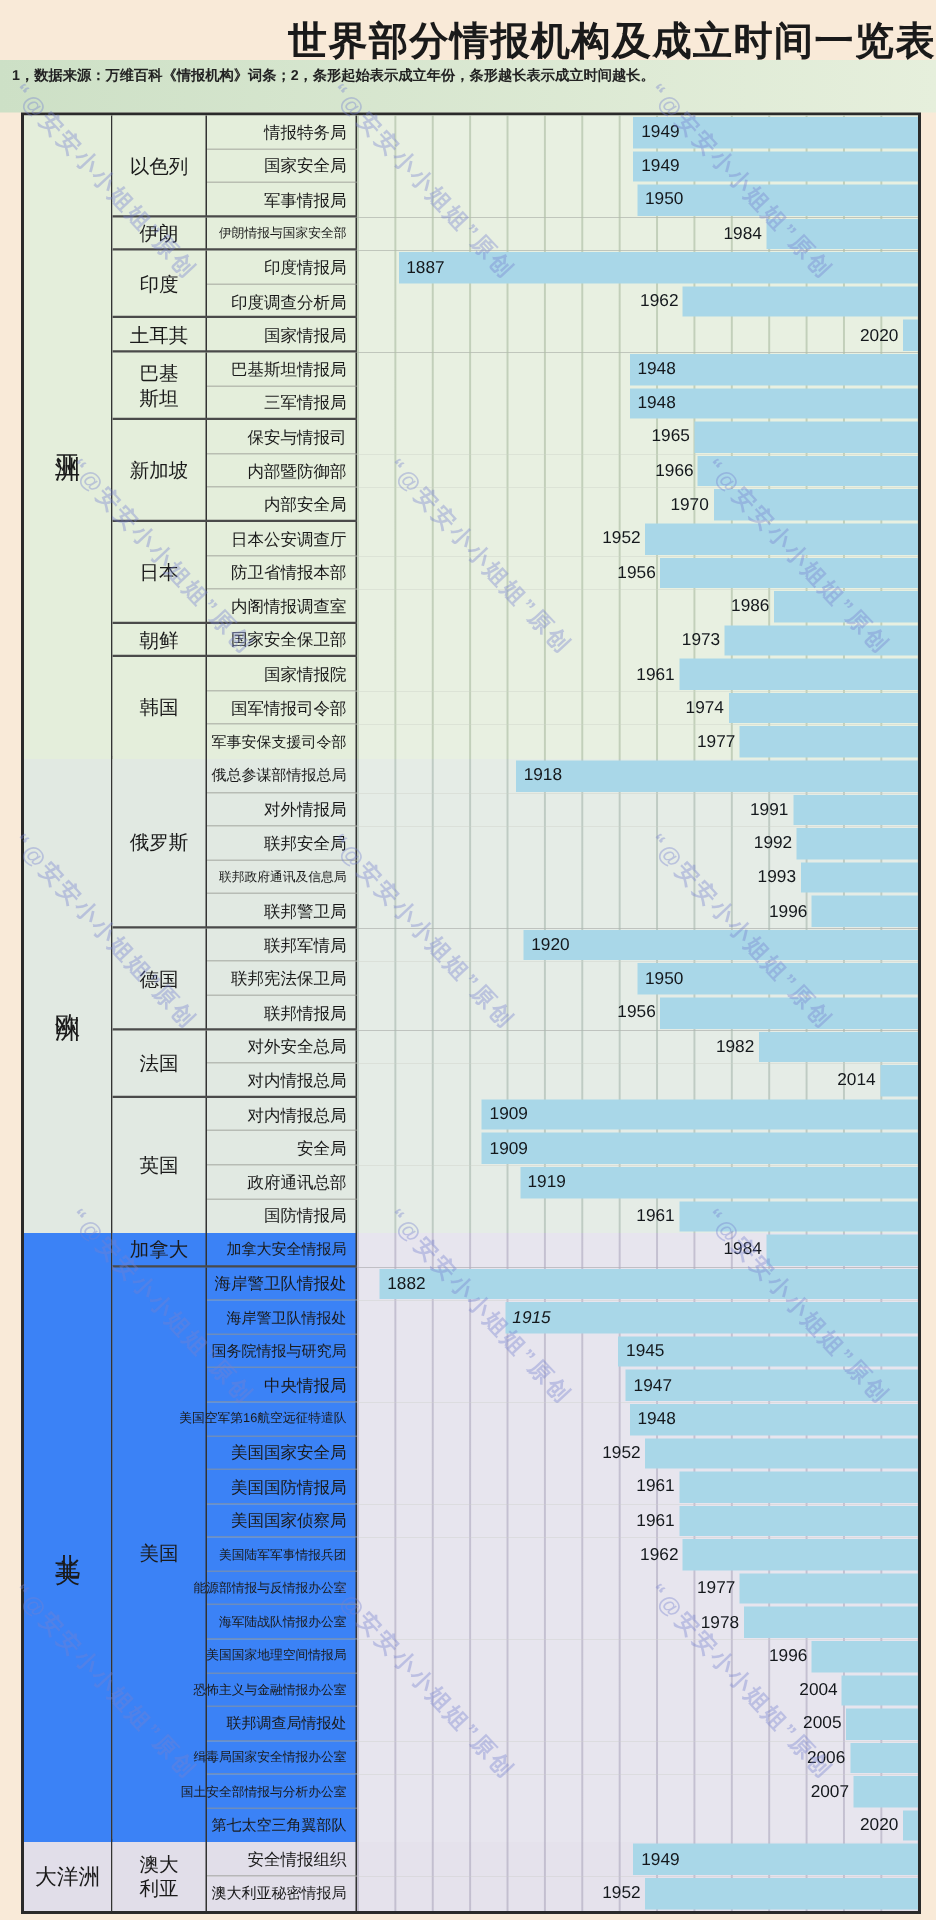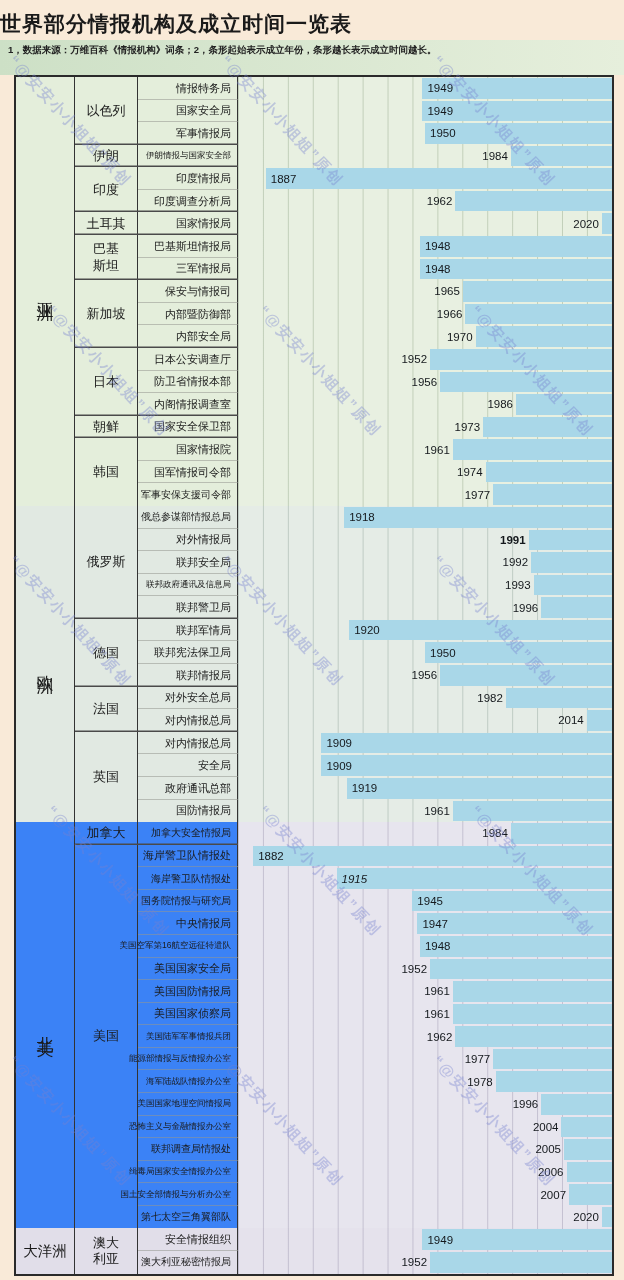--- a/index.html
+++ b/index.html
@@ -4,21 +4,21 @@
 <style>
   html,body{margin:0;padding:0;}
   body{
     width:624px;height:1280px;position:relative;overflow:hidden;
     background:#f9ead8;
     font-family:"Liberation Sans","DejaVu Sans",sans-serif;
     color:#1a1a1a;
   }
   .title{
     position:absolute;top:10px;left:0;width:100%;
-    text-align:left;font-size:21px;font-weight:bold;letter-spacing:1px;
+    text-align:right;font-size:26px;font-weight:bold;letter-spacing:1px;
   }
   .note-strip{
     position:absolute;left:0;right:0;top:40px;height:35px;
     background:linear-gradient(90deg,#cde0c6,#e6efdc);
   }
   .note-text{
     position:absolute;left:8px;top:4px;font-size:9.5px;font-weight:600;color:#222;
   }
   .axis{
     position:absolute;left:240px;width:373px;top:57px;height:16px;
@@ -310,21 +310,21 @@
               <div class="agency-cell mid">俄总参谋部情报总局</div>
               <div class="chart-cell">
                 <div class="bar" style="left: 28.3784%; background: rgb(169, 215, 232);"></div>
                 <span class="year-label" style="left: calc(28.3784% + 5px);">1918</span>
               </div>
             </div>
             <div class="row">
               <div class="agency-cell">对外情报局</div>
               <div class="chart-cell">
                 <div class="bar" style="left: 77.7027%; background: rgb(169, 215, 232);"></div>
-                <span class="year-label" style="right: calc(22.2973% + 3px); font-weight: bold;">1991</span>
+                <span class="year-label" style="right: calc(22.2973% + 3px);">1991</span>
               </div>
             </div>
             <div class="row">
               <div class="agency-cell">联邦安全局</div>
               <div class="chart-cell">
                 <div class="bar" style="left: 78.3784%; background: rgb(169, 215, 232);"></div>
                 <span class="year-label" style="right: calc(21.6216% + 3px); margin-left: 31px;">1992</span>
               </div>
             </div>
             <div class="row">

